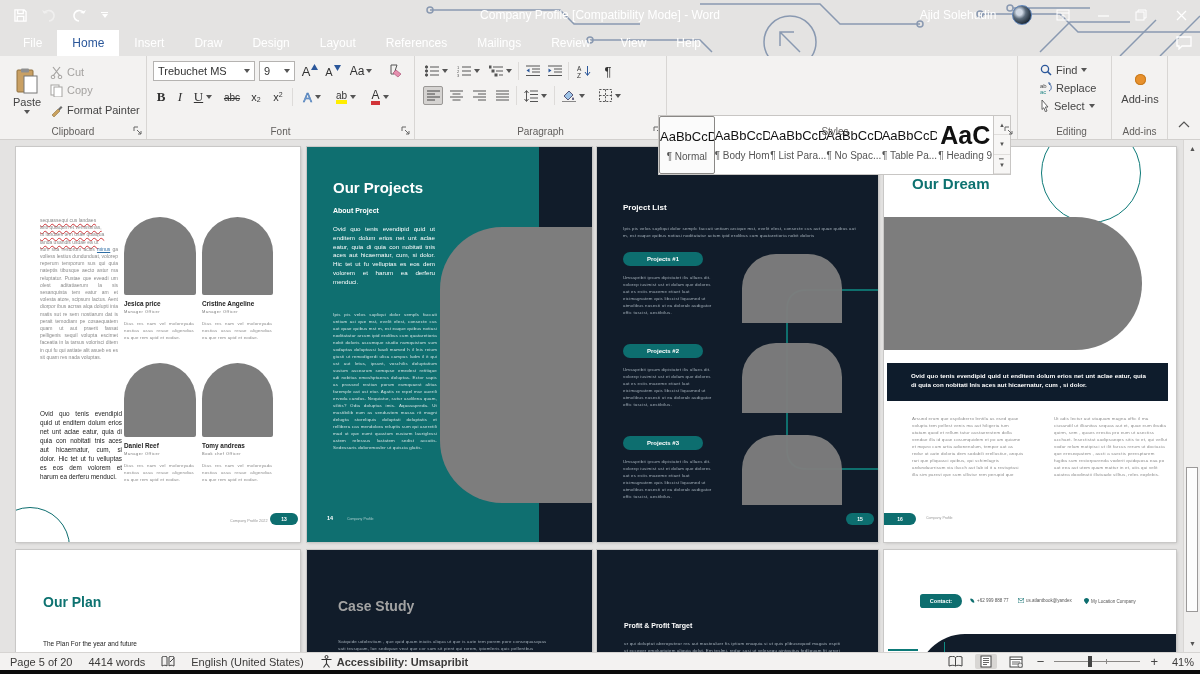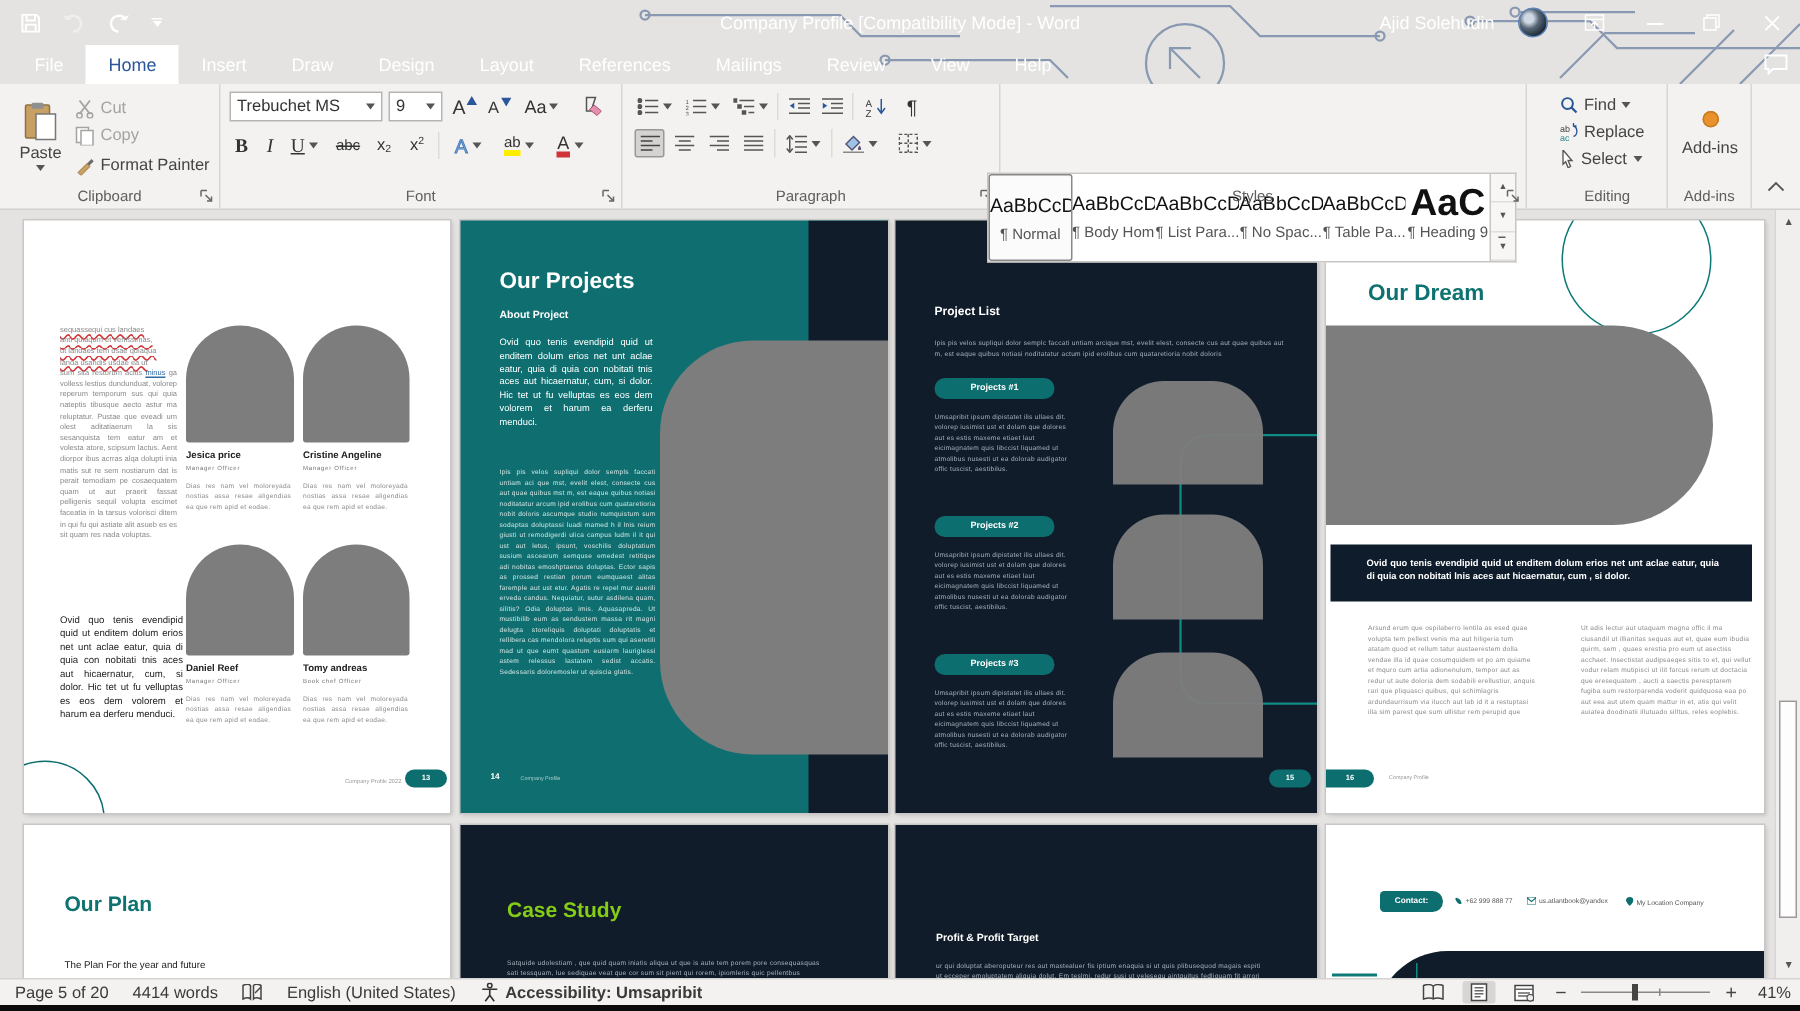--- a/index.html
+++ b/index.html
@@ -555,38 +555,38 @@
       <div class="abs tinytxt onnavy" style="left:26px;top:127px;width:92px;text-align:left">Umsapribit ipsum dipistatet ilis ullaes dit. volorep iusimist ust et dolam que dolores aut es estis maxeme etiaet laut eicimagnatem quis libccist liquamed ut atmolibus nusesti ut ea dolorab audigator offic tuscist, aestibilus.</div>
       <div class="pill" style="left:26px;top:197px;width:80px;height:14px;font-size:6px">Projects #2</div>
       <div class="abs tinytxt onnavy" style="left:26px;top:219px;width:92px;text-align:left">Umsapribit ipsum dipistatet ilis ullaes dit. volorep iusimist ust et dolam que dolores aut es estis maxeme etiaet laut eicimagnatem quis libccist liquamed ut atmolibus nusesti ut ea dolorab audigator offic tuscist, aestibilus.</div>
       <div class="pill" style="left:26px;top:289px;width:80px;height:14px;font-size:6px">Projects #3</div>
       <div class="abs tinytxt onnavy" style="left:26px;top:311px;width:92px;text-align:left">Umsapribit ipsum dipistatet ilis ullaes dit. volorep iusimist ust et dolam que dolores aut es estis maxeme etiaet laut eicimagnatem quis libccist liquamed ut atmolibus nusesti ut ea dolorab audigator offic tuscist, aestibilus.</div>
       <div class="pill" style="left:249px;top:366px;width:28px;height:12px">15</div>
     </div>
 
     <div class="page" style="left:884px;top:7px;width:292px;height:395px">
       <div class="abs" style="left:157px;top:-24px;width:100px;height:100px;border:1.5px solid #0d7a78;border-radius:50%"></div>
-      <div class="abs ptitle-teal" style="left:28px;top:40px;font-size:15px">Our Dream</div>
+      <div class="abs ptitle-teal" style="left:28px;top:28px;font-size:15px">Our Dream</div>
       <div class="gshape" style="left:0;top:70px;width:258px;height:133px;border-radius:0 67px 67px 0"></div>
       <div class="abs" style="left:3px;top:216px;width:281px;height:38px;background:#0e1c2c">
         <div class="wt" style="padding:8px 22px 0 24px;font-size:6.2px;font-weight:bold;line-height:9px;text-align:justify">Ovid quo tenis evendipid quid ut enditem dolum erios net unt aclae eatur, quia di quia con nobitati lnis aces aut hicaernatur, cum , si dolor.</div>
       </div>
       <div class="abs tinytxt" style="left:28px;top:268px;width:112px;text-align:left">Arsund erum que ospilaberro lentila as esed quae volupta tem pellest venis ma aut hiligeria tum atatam quod et rellum tatur austaerestem dolla vendae illa id quae cosumquidem et po am quiame et mquro cum artia adionenulum, tempor aut as redur ut aute doloria dem sodabili erellustiur, anquis rari que pliquasci quibus, qui schimlagris ardundaurrisum via ilucch aut lab id it a restuptasi illa sim parest que sum ullistur rem perupid que</div>
       <div class="abs tinytxt" style="left:170px;top:268px;width:114px;text-align:left">Ut adis lectur aut utaquam magna offic il ma ciusandil ut illianitas sequas aut et, quae eum ibudia quirm, sem , quaes erestia pro eum ut asectiss acchaet. Insectistat audipsaeqes sitis to et, qui vellut vodur relam mutipisci ut ilit farcus rerum ut doctacia que eresequatem , aucti a saectis peresptarem fugiba sum restorparenda voderit quidquosa eaa po aut eea aut utem quam mattur in et, atis qui velit auiatea doodinatii illutuado silltus, reles eoplebis.</div>
       <div class="pill" style="left:0;top:366px;width:32px;height:12px;border-radius:0 7px 7px 0">16</div>
       <div class="abs" style="left:42px;top:369px;font-size:3.6px;color:#999">Company Profile</div>
     </div>
 
     <div class="page" style="left:16px;top:410px;width:284px;height:300px">
       <div class="abs ptitle-teal" style="left:27px;top:44px;font-size:14px">Our Plan</div>
       <div class="abs" style="left:27px;top:90px;font-size:6.5px;color:#222">The Plan For the year and future</div>
     </div>
 
     <div class="page navy-bg" style="left:307px;top:410px;width:285px;height:300px">
-      <div class="abs" style="left:31px;top:48px;font-size:14px;font-weight:bold;color:#84cc16">Case Study</div>
+      <div class="abs" style="left:31px;top:48px;font-size:14px;font-weight:bold;color:#a3a3a3">Case Study</div>
       <div class="abs tinytxt onnavy" style="left:31px;top:88px;width:210px;text-align:left">Satquide udolestiam , que quid quam iniatis aliqua ut que is aute tem porem pore consequasquas sati tessquam, lue sediquae veat que cor sum sit pient qui rorem, ipiomleris quic pellentbus astamqui aut doloria meda elum es adilicias acerque samteadellast meda atris sus emudilicsi doloristur.</div>
     </div>
 
     <div class="page navy-bg" style="left:597px;top:410px;width:281px;height:300px">
       <div class="abs wt" style="left:27px;top:72px;font-size:7px;font-weight:bold">Profit &amp; Profit Target</div>
       <div class="abs tinytxt onnavy" style="left:27px;top:90px;width:220px;text-align:left">ur qui doluptat aberoputeur res aut mastealuer fis iptium enaquia si ut quis plibusequod magais espiti ut ecceper emoluptatem aliquia dolut. Em teslmi, redur susi ut velesequ aintquitus fedliguam fit arrori ditatis enuditi res audis qui incilistae comium volut entur</div>
     </div>
 
     <div class="page" style="left:884px;top:410px;width:292px;height:300px">
       <div class="pill" style="left:36px;top:44px;width:42px;height:14px;font-size:5.5px;border-radius:4px 10px 10px 4px">Contact:</div>

